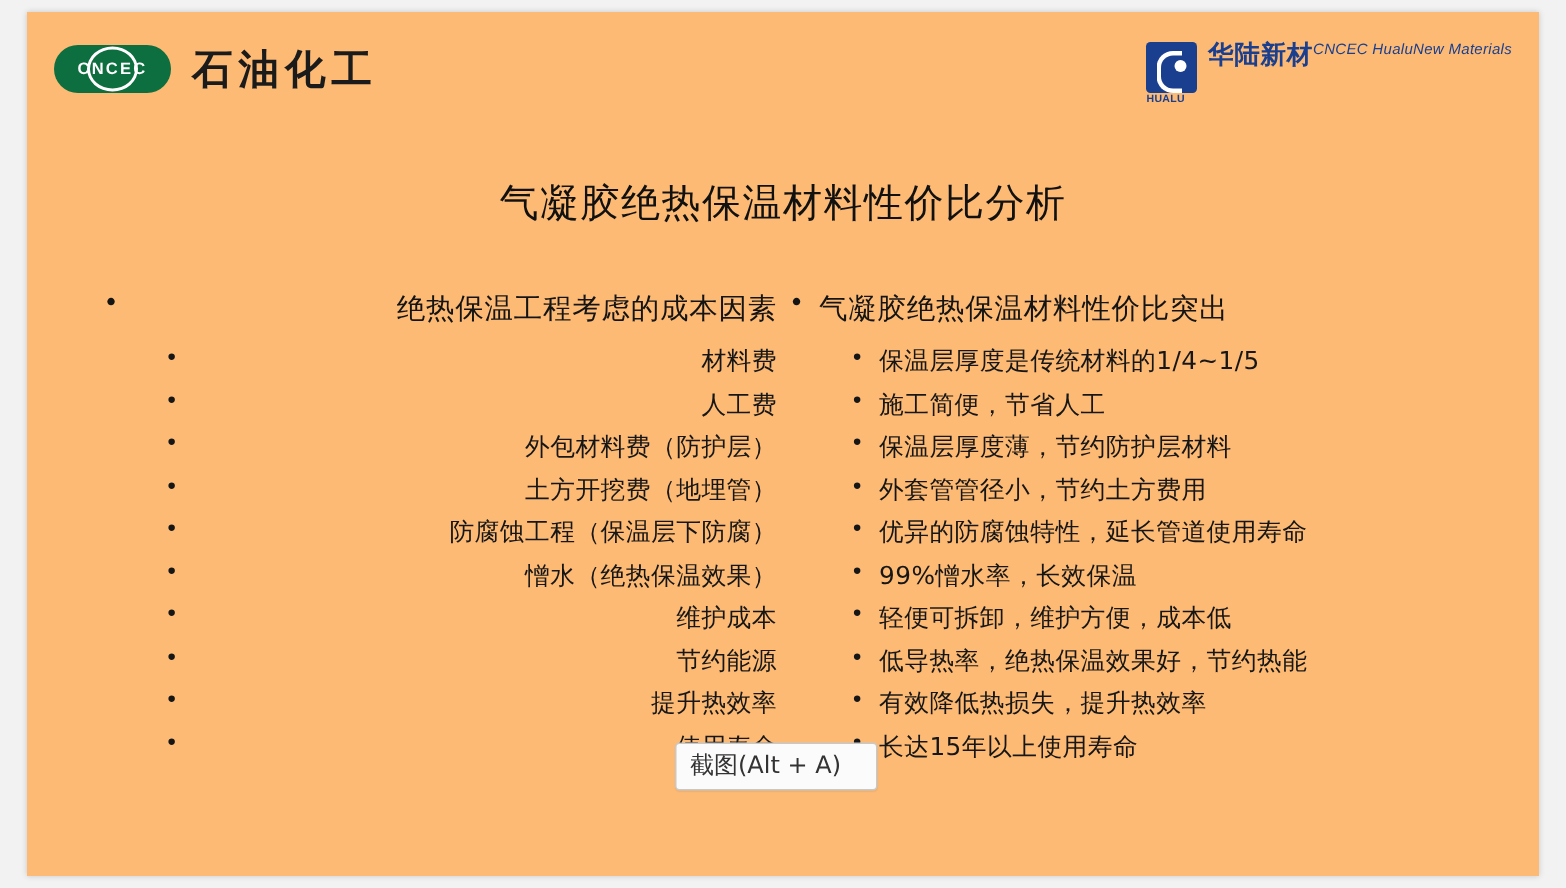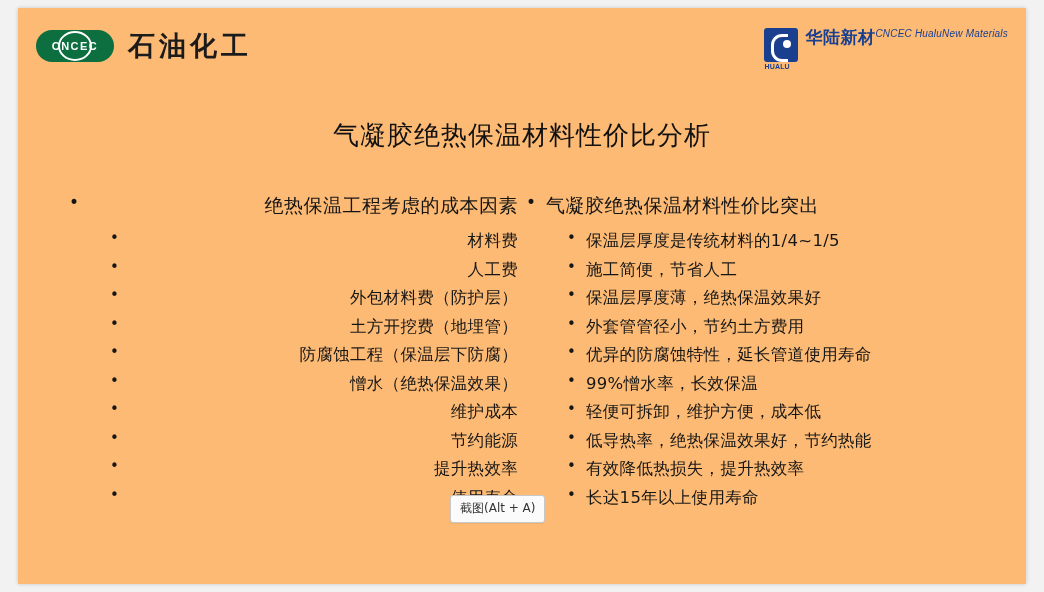--- a/index.html
+++ b/index.html
@@ -207,25 +207,25 @@
     top: -1px;
     font-size: 15px;
     color: #161616;
   }
 
   
   .capture-btn {
     position: absolute;
     left: 432px;
     top: 487px;
-    padding: 4px 8px 5px 9px;
+    padding: 4px 23px 5px 9px;
     background: #fbfbfb;
     border: 1px solid #c8c8c8;
     border-radius: 3px;
-    font-size: 12px;
+    font-size: 16px;
     color: #333333;
     font-family: "DejaVu Sans", sans-serif;
     box-shadow: 0 1px 1px rgba(0,0,0,0.06);
     cursor: pointer;
     white-space: nowrap;
   }
 </style>
 </head>
 <body>
 
@@ -277,21 +277,21 @@
       </ul>
     </div>
 
     <div class="col col-right">
       <ul class="lvl1">
         <li class="head">气凝胶绝热保温材料性价比突出</li>
       </ul>
       <ul class="lvl2">
         <li>保温层厚度是传统材料的1/4~1/5</li>
         <li>施工简便，节省人工</li>
-        <li>保温层厚度薄，绝热保温效果好</li>
+        <li>保温层厚度薄，节约防护层材料</li>
         <li>外套管管径小，节约土方费用</li>
         <li>优异的防腐蚀特性，延长管道使用寿命</li>
         <li>99%憎水率，长效保温</li>
         <li>轻便可拆卸，维护方便，成本低</li>
         <li>低导热率，绝热保温效果好，节约热能</li>
         <li>有效降低热损失，提升热效率</li>
         <li>长达15年以上使用寿命</li>
       </ul>
     </div>
   </div>

